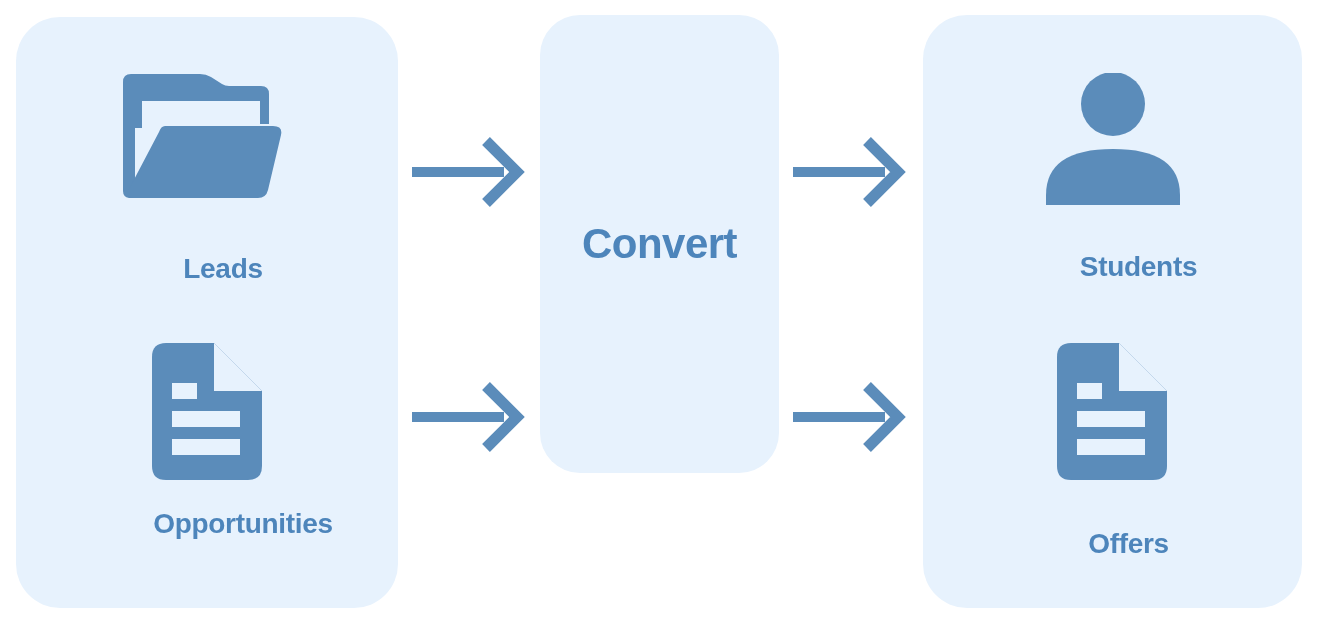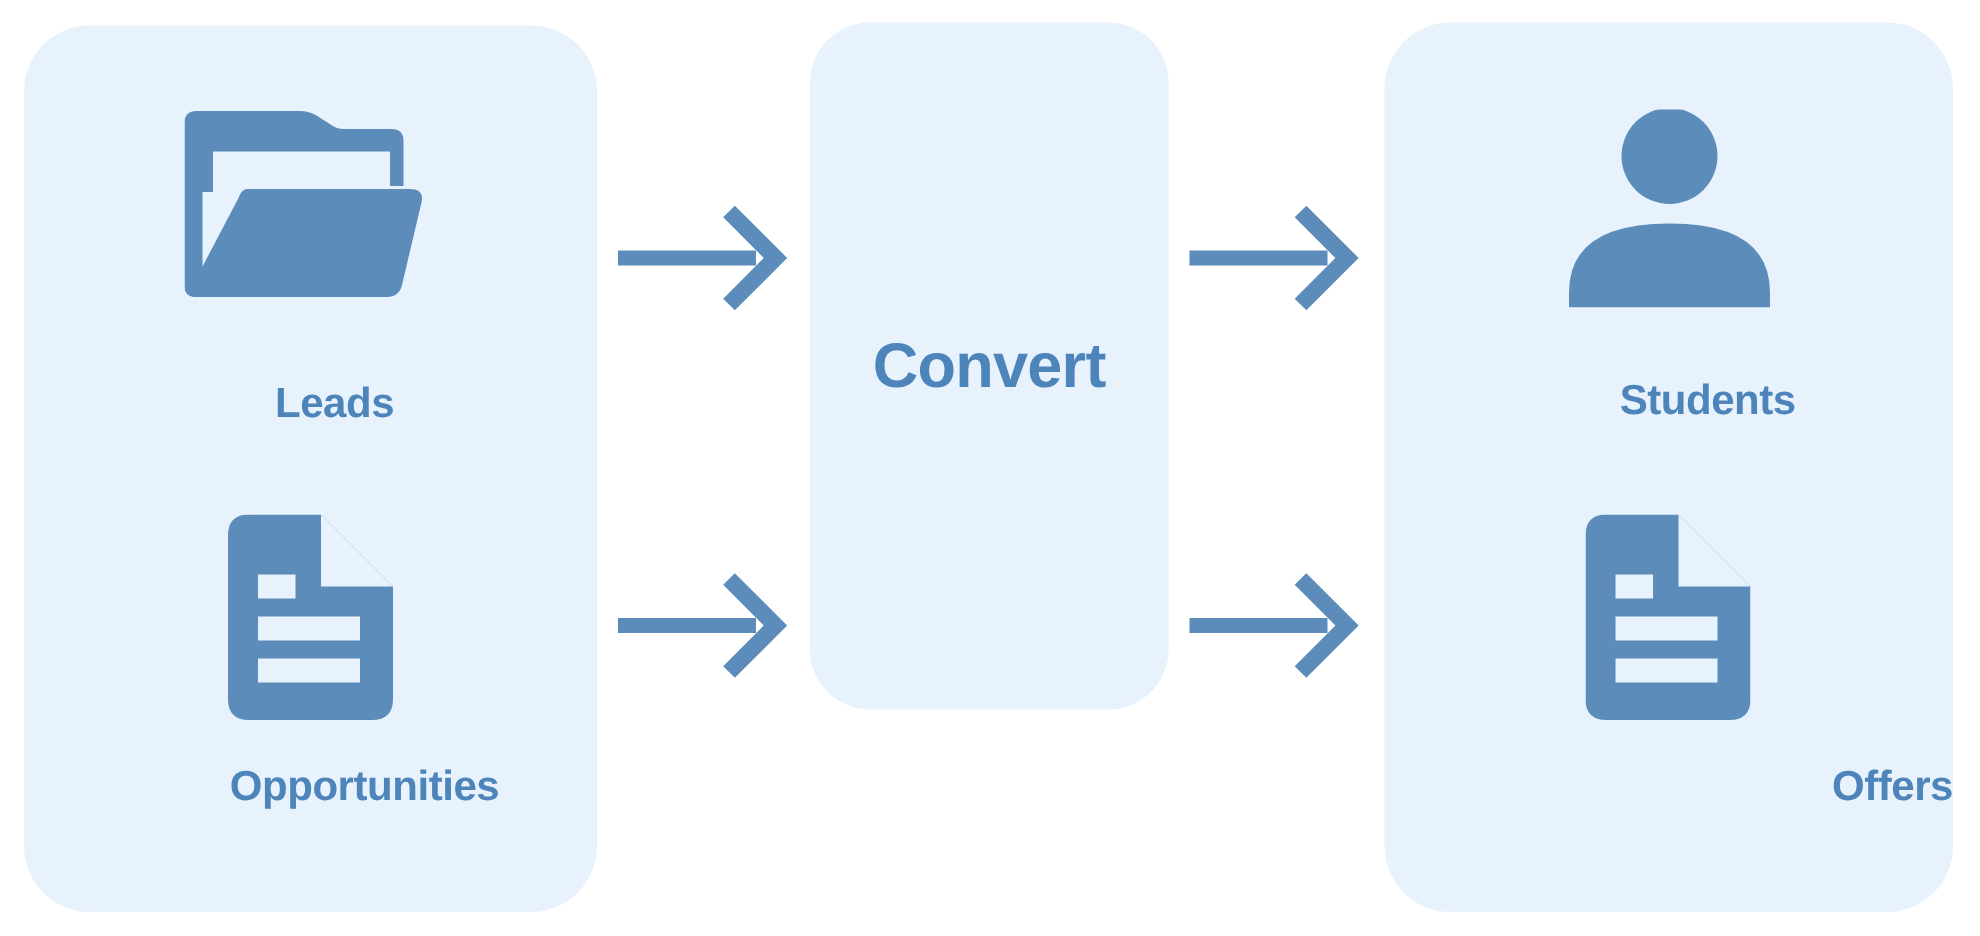--- a/index.html
+++ b/index.html
@@ -95,21 +95,21 @@
 
     <div class="icon-wrap" style="left:134px; top:328px;">
       <svg width="110" height="137" viewBox="0 0 110 137" xmlns="http://www.w3.org/2000/svg">
         <path class="blue-fill" d="M14 0 L62 0 L110 48 L110 123 Q110 137 96 137 L14 137 Q0 137 0 123 L0 14 Q0 0 14 0 Z"></path>
         <path class="light-fill" d="M62 0 L110 48 L62 48 Z"></path>
         <rect class="light-fill" x="20" y="40" width="25" height="16"></rect>
         <rect class="light-fill" x="20" y="68" width="68" height="16"></rect>
         <rect class="light-fill" x="20" y="96" width="68" height="16"></rect>
       </svg>
     </div>
-    <div class="item-label" style="top:494px;text-align:right;">Offers</div>
+    <div class="item-label" style="top:514px;">Offers</div>
   </div>
 
   <svg class="arrow" style="left:410px; top:136px;" viewBox="0 0 120 72" xmlns="http://www.w3.org/2000/svg">
     <line class="blue-stroke" x1="2" y1="36" x2="94" y2="36" stroke-width="10"></line>
     <path class="blue-stroke" d="M76 5 L107 36 L76 67" fill="none" stroke-width="11" stroke-linejoin="miter"></path>
   </svg>
 
   <svg class="arrow" style="left:410px; top:381px;" viewBox="0 0 120 72" xmlns="http://www.w3.org/2000/svg">
     <line class="blue-stroke" x1="2" y1="36" x2="94" y2="36" stroke-width="10"></line>
     <path class="blue-stroke" d="M76 5 L107 36 L76 67" fill="none" stroke-width="11" stroke-linejoin="miter"></path>

